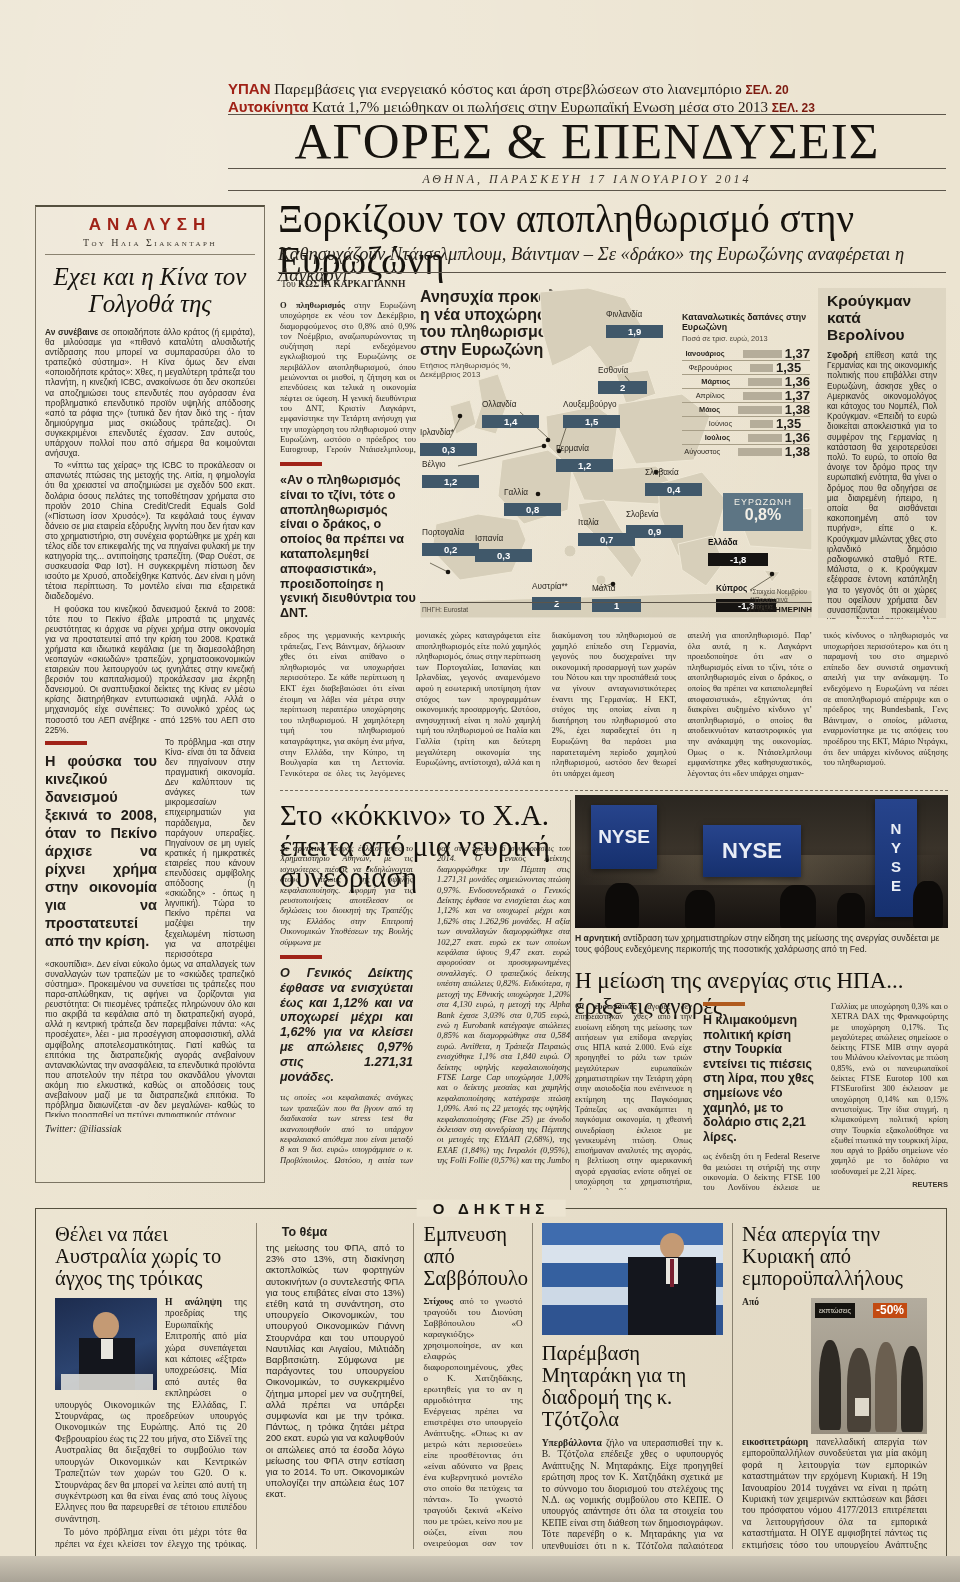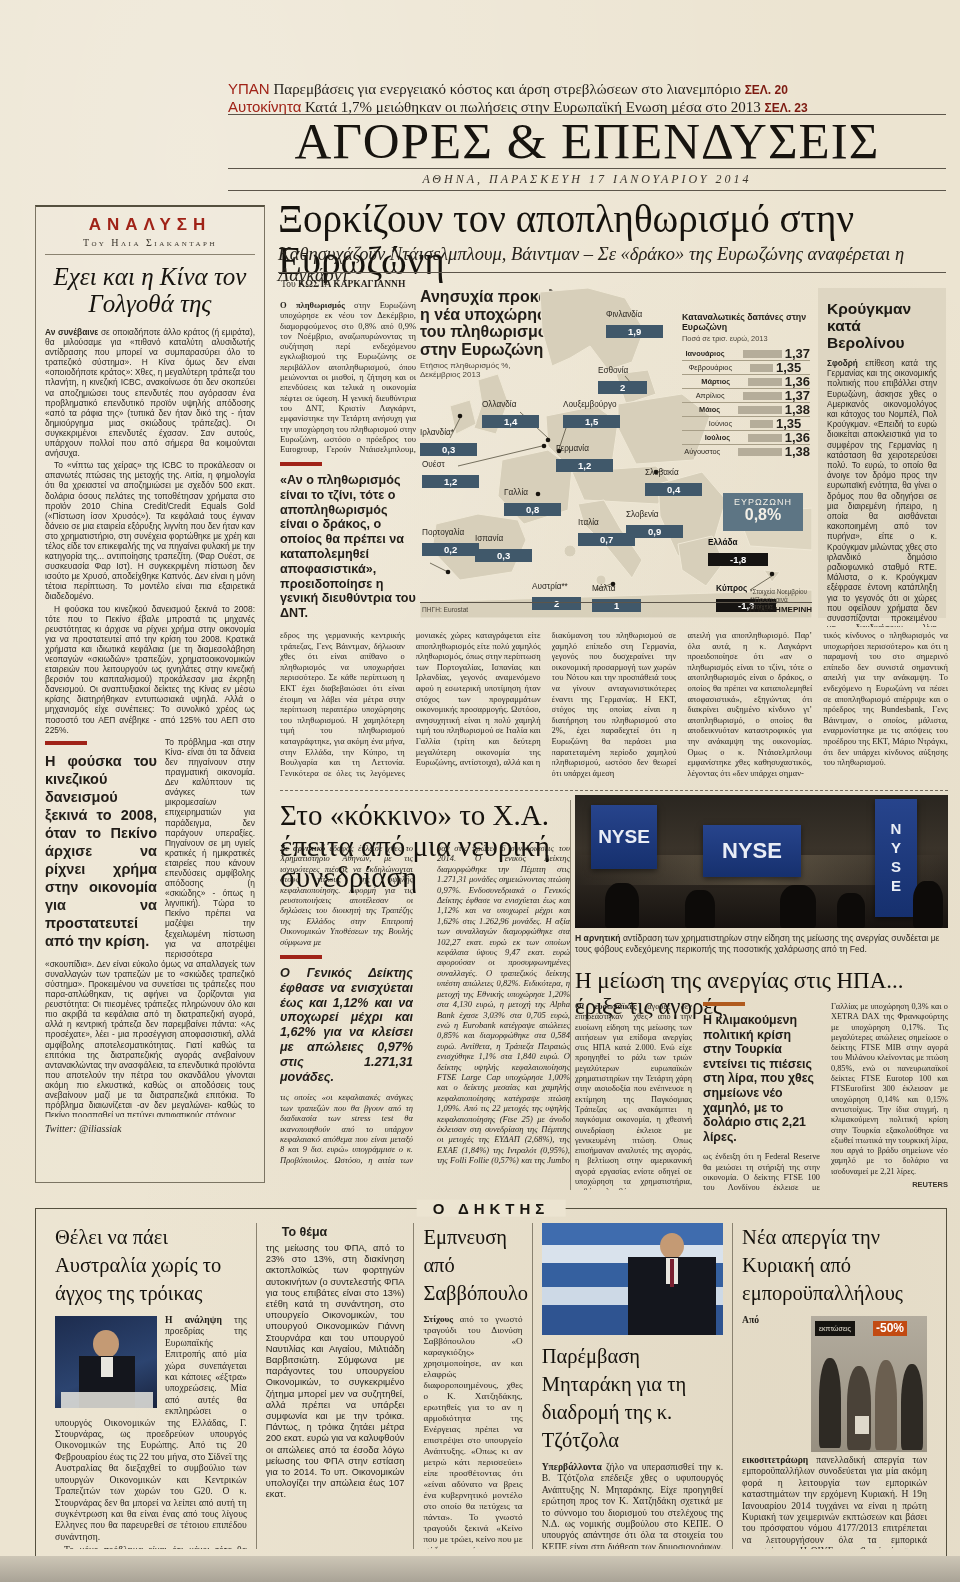--- a/index.html
+++ b/index.html
@@ -9,21 +9,21 @@
         background:radial-gradient(ellipse at 20% 10%,rgba(255,255,255,.25),transparent 60%),
                    radial-gradient(ellipse at 80% 90%,rgba(120,100,60,.08),transparent 60%);}
   .rule{position:absolute;height:1px;background:#5c554a;}
   .vrule{position:absolute;width:1px;background:#8a8270;}
   .jus{text-align:justify;}
   p{margin:0 0 2px 0;}
   .ind{text-indent:9px;}
 
   
   .kicker{position:absolute;left:228px;width:718px;font-size:15px;white-space:nowrap;overflow:hidden;}
-  .klabel{font-family:"Liberation Sans",sans-serif;font-weight:400;color:#a02318;}
+  .klabel{font-family:"Liberation Sans",sans-serif;font-weight:700;color:#a02318;}
   .kpage{font-family:"Liberation Sans",sans-serif;font-weight:700;color:#7c1a10;font-size:12px;}
   .masthead{position:absolute;left:228px;top:112px;width:718px;margin:0;text-align:center;
         font-size:51px;font-weight:400;letter-spacing:1px;color:#17140f;}
   .dateline{position:absolute;left:228px;top:172px;width:718px;text-align:center;
         font-style:italic;font-size:12px;letter-spacing:3px;color:#3a352c;}
 
   
   .analysis{position:absolute;left:35px;top:205px;width:230px;height:978px;
         border:1px solid #7b7463;border-top:2px solid #55503f;padding:8px 9px;box-sizing:border-box;background:rgba(255,255,255,.04);}
   .an-section{font-family:"Liberation Sans",sans-serif;font-weight:700;font-size:17px;letter-spacing:6px;
@@ -68,21 +68,21 @@
   .cc-rows .crow:nth-child(odd) .clab{font-weight:700;}
   .cbar{height:8px;background:#b5ad9a;}
   .cval{font-size:13px;font-weight:700;margin-left:3px;}
   .ig-foot{position:absolute;left:330px;top:300px;font-family:"Liberation Sans",sans-serif;font-size:6.4px;color:#4a443a;line-height:7.5px;}
   .ig-src{position:absolute;left:2px;top:318px;font-family:"Liberation Sans",sans-serif;font-size:6.6px;color:#4a443a;}
   .ig-credit{position:absolute;right:0;top:317px;font-family:"Liberation Sans",sans-serif;font-weight:700;font-size:8px;color:#211d18;}
   .ig-botrule{position:absolute;left:0;top:314px;width:392px;height:1px;background:#5c554a;}
 
   
   .krug{position:absolute;left:818px;top:288px;width:128px;height:330px;background:#ded6c2;
-        padding:12px 9px;box-sizing:border-box;}
+        padding:4px 9px;box-sizing:border-box;}
   .krug-title{font-family:"Liberation Sans",sans-serif;font-weight:700;font-size:15.5px;line-height:17px;color:#1c1914;margin-bottom:8px;}
   .krug-body{font-family:"Liberation Sans",sans-serif;font-size:8.2px;line-height:10.2px;color:#2b2721;height:268px;overflow:hidden;}
 
   
   .band{position:absolute;left:280px;top:630px;width:668px;height:152px;display:flex;gap:11px;}
   .band .bcol{width:125px;font-size:8.5px;line-height:10.6px;overflow:hidden;}
   .dashes{position:absolute;left:280px;top:790px;width:668px;border-top:1.5px dashed #6e675a;}
 
   
   .xa-head{position:absolute;left:280px;top:800px;width:300px;margin:0;font-size:29px;line-height:31px;font-weight:400;color:#15120d;}
@@ -108,21 +108,21 @@
   .pq-us{font-size:12.4px;line-height:14.6px;margin-bottom:8px;}
   .reuters{display:block;text-align:right;font-family:"Liberation Sans",sans-serif;font-weight:700;font-size:7.5px;color:#3a352c;margin-top:3px;}
 
   
   .dektis{position:absolute;left:35px;top:1208px;width:912px;height:352px;border:1px solid #55503f;box-sizing:border-box;}
   .dektis-label{position:absolute;left:50%;top:0;transform:translate(-50%,-55%);background:#ece4d1;
         padding:0 16px;font-family:"Liberation Sans",sans-serif;font-weight:700;font-size:15px;letter-spacing:5px;color:#17140f;}
   .dk-cols{display:flex;height:100%;padding:14px 10px 10px;box-sizing:border-box;}
   .dk-col{padding:0 9px;overflow:hidden;border-right:1px solid #8a8270;}
   .dk-col:last-child{border-right:none;}
-  .dk-head{margin:0 0 7px;font-size:20.5px;line-height:28px;font-weight:400;color:#15120d;}
+  .dk-head{margin:0 0 7px;font-size:20.5px;line-height:22px;font-weight:400;color:#15120d;}
   .dk-body{font-size:9.6px;line-height:11.4px;}
   .dk-sans{font-family:"Liberation Sans",sans-serif;font-size:9.3px;line-height:11.2px;}
   .dk-title-sans{font-family:"Liberation Sans",sans-serif;font-weight:700;font-size:12.5px;margin:2px 16px 4px;}
   .ph-stournaras{float:left;width:102px;height:92px;margin:2px 8px 2px 0;position:relative;overflow:hidden;
         background:linear-gradient(160deg,#1d2c4e,#2c4470 60%,#19233d);}
   .ph-mitarakis{width:100%;height:112px;position:relative;overflow:hidden;margin-bottom:7px;
         background:repeating-linear-gradient(180deg,#3f6cae 0 22px,#d9e2ec 22px 40px,#35609f 40px 64px,#cdd9e6 64px 82px,#2f5491 82px 112px);}
   .ph-sales{float:right;width:116px;height:136px;margin:2px 0 2px 7px;position:relative;overflow:hidden;
         background:linear-gradient(180deg,#b3ac9e,#978f80);}
   .head-c{position:absolute;border-radius:50%;background:#c49a74;}
@@ -242,21 +242,21 @@
     </svg>
 
     <div class="ig-title">Ανησυχία προκαλεί η νέα υποχώρηση του πληθωρισμού στην Ευρωζώνη</div>
     <div class="ig-sub">Ετήσιος πληθωρισμός %, Δεκέμβριος 2013</div>
 
     <div class="cl" style="left:186px;top:22px"><span class="cl-name">Φινλανδία</span><span class="cl-val">1,9</span></div>
     <div class="cl" style="left:178px;top:78px"><span class="cl-name">Εσθονία</span><span class="cl-val">2</span></div>
     <div class="cl" style="left:62px;top:112px"><span class="cl-name">Ολλανδία</span><span class="cl-val">1,4</span></div>
     <div class="cl" style="left:143px;top:112px"><span class="cl-name">Λουξεμβούργο</span><span class="cl-val">1,5</span></div>
     <div class="cl" style="left:0px;top:140px"><span class="cl-name">Ιρλανδία*</span><span class="cl-val">0,3</span></div>
-    <div class="cl" style="left:2px;top:172px"><span class="cl-name">Ουέστ</span><span class="cl-val">1,2</span></div>
+    <div class="cl" style="left:2px;top:172px"><span class="cl-name">Βέλγιο</span><span class="cl-val">1,2</span></div>
     <div class="cl" style="left:136px;top:156px"><span class="cl-name">Γερμανία</span><span class="cl-val">1,2</span></div>
     <div class="cl" style="left:225px;top:180px"><span class="cl-name">Σλοβακία</span><span class="cl-val">0,4</span></div>
     <div class="cl" style="left:84px;top:200px"><span class="cl-name">Γαλλία</span><span class="cl-val">0,8</span></div>
     <div class="cl" style="left:206px;top:222px"><span class="cl-name">Σλοβενία</span><span class="cl-val">0,9</span></div>
     <div class="cl" style="left:158px;top:230px"><span class="cl-name">Ιταλία</span><span class="cl-val">0,7</span></div>
     <div class="cl" style="left:2px;top:240px"><span class="cl-name">Πορτογαλία</span><span class="cl-val">0,2</span></div>
     <div class="cl" style="left:55px;top:246px"><span class="cl-name">Ισπανία</span><span class="cl-val">0,3</span></div>
     <div class="cl cl-bold cl-black" style="left:288px;top:250px"><span class="cl-name">Ελλάδα</span><span class="cl-val">-1,8</span></div>
     <div class="cl" style="left:112px;top:294px"><span class="cl-name">Αυστρία**</span><span class="cl-val">2</span></div>
     <div class="cl" style="left:172px;top:296px"><span class="cl-name">Μάλτα</span><span class="cl-val">1</span></div>

